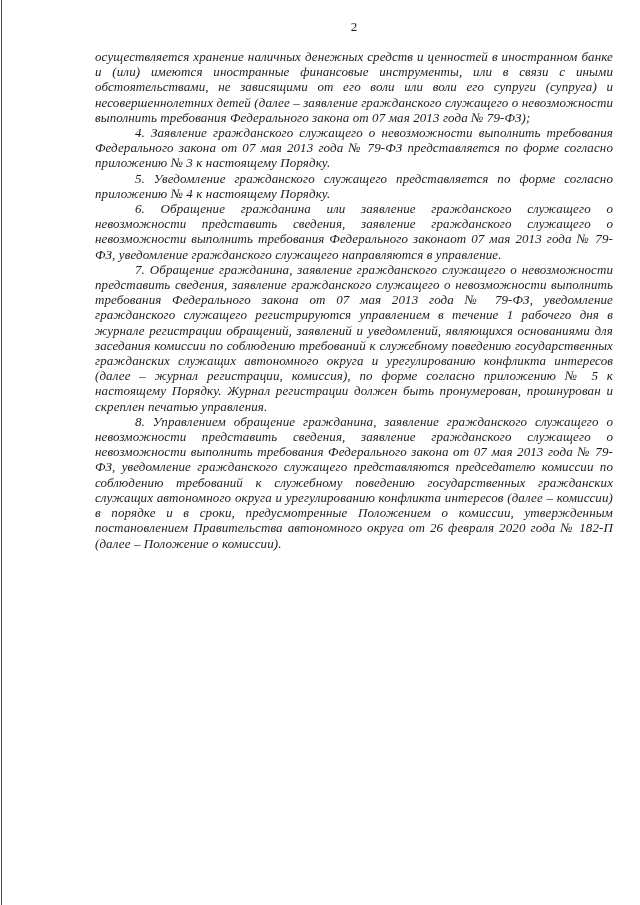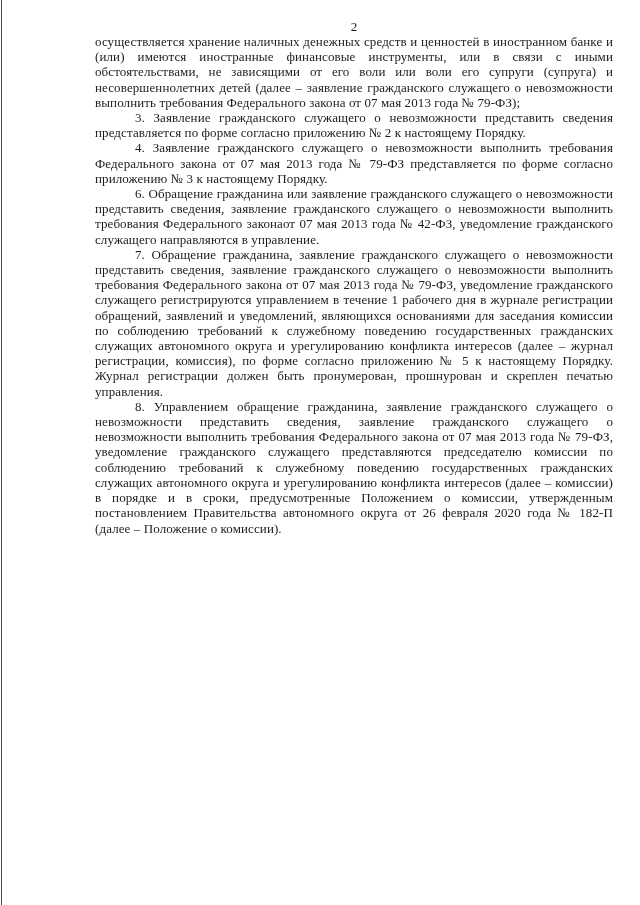--- a/index.html
+++ b/index.html
@@ -28,23 +28,24 @@
     position: absolute;
     top: 19px;
     left: 95px;
     width: 518px;
     text-align: center;
     font-size: 13px;
     line-height: 15px;
   }
   .doc-body {
     position: absolute;
-    top: 34px;
+    top: 49px;
     left: 95px;
     width: 518px;
+    font-style: italic;
   }
   .para {
     margin: 0;
     padding: 0;
     font-size: 13px;
     line-height: 15.2px;
     text-align: justify;
     letter-spacing: 0.1px;
   }
   .para.indent {
@@ -52,19 +53,19 @@
   }
 </style>
 </head>
 <body>
 
 <div class="page">
   <div class="scan-edge"></div>
   <div class="page-number">2</div>
   <div class="doc-body">
       <p class="para">осуществляется хранение наличных денежных средств и ценностей в иностранном банке и (или) имеются иностранные финансовые инструменты, или в связи с иными обстоятельствами, не зависящими от его воли или воли его супруги (супруга) и несовершеннолетних детей (далее – заявление гражданского служащего о невозможности выполнить требования Федерального закона от 07 мая 2013 года № 79-ФЗ);</p>
-      <p class="para indent">3. Заявление гражданского служащего о невозможности представить сведения представляется по форме согласно приложению № 2 к настоящему Порядку.</p>
       <p class="para indent">4. Заявление гражданского служащего о невозможности выполнить требования Федерального закона от 07 мая 2013 года № 79-ФЗ представляется по форме согласно приложению № 3 к настоящему Порядку.</p>
-      <p class="para indent">6. Обращение гражданина или заявление гражданского служащего о невозможности представить сведения, заявление гражданского служащего о невозможности выполнить требования Федерального законаот 07 мая 2013 года № 42-ФЗ, уведомление гражданского служащего направляются в управление.</p>
+      <p class="para indent">5. Уведомление гражданского служащего представляется по форме согласно приложению № 4 к настоящему Порядку.</p>
+      <p class="para indent">6. Обращение гражданина или заявление гражданского служащего о невозможности представить сведения, заявление гражданского служащего о невозможности выполнить требования Федерального законаот 07 мая 2013 года № 79-ФЗ, уведомление гражданского служащего направляются в управление.</p>
       <p class="para indent">7. Обращение гражданина, заявление гражданского служащего о невозможности представить сведения, заявление гражданского служащего о невозможности выполнить требования Федерального закона от 07 мая 2013 года № 79-ФЗ, уведомление гражданского служащего регистрируются управлением в течение 1 рабочего дня в журнале регистрации обращений, заявлений и уведомлений, являющихся основаниями для заседания комиссии по соблюдению требований к служебному поведению государственных гражданских служащих автономного округа и урегулированию конфликта интересов (далее – журнал регистрации, комиссия), по форме согласно приложению № 5 к настоящему Порядку. Журнал регистрации должен быть пронумерован, прошнурован и скреплен печатью управления.</p>
       <p class="para indent">8. Управлением обращение гражданина, заявление гражданского служащего о невозможности представить сведения, заявление гражданского служащего о невозможности выполнить требования Федерального закона от 07 мая 2013 года № 79-ФЗ, уведомление гражданского служащего представляются председателю комиссии по соблюдению требований к служебному поведению государственных гражданских служащих автономного округа и урегулированию конфликта интересов (далее – комиссии) в порядке и в сроки, предусмотренные Положением о комиссии, утвержденным постановлением Правительства автономного округа от 26 февраля 2020 года № 182-П (далее – Положение о комиссии).</p>
     </div>
 </div>
 
 </body></html>

